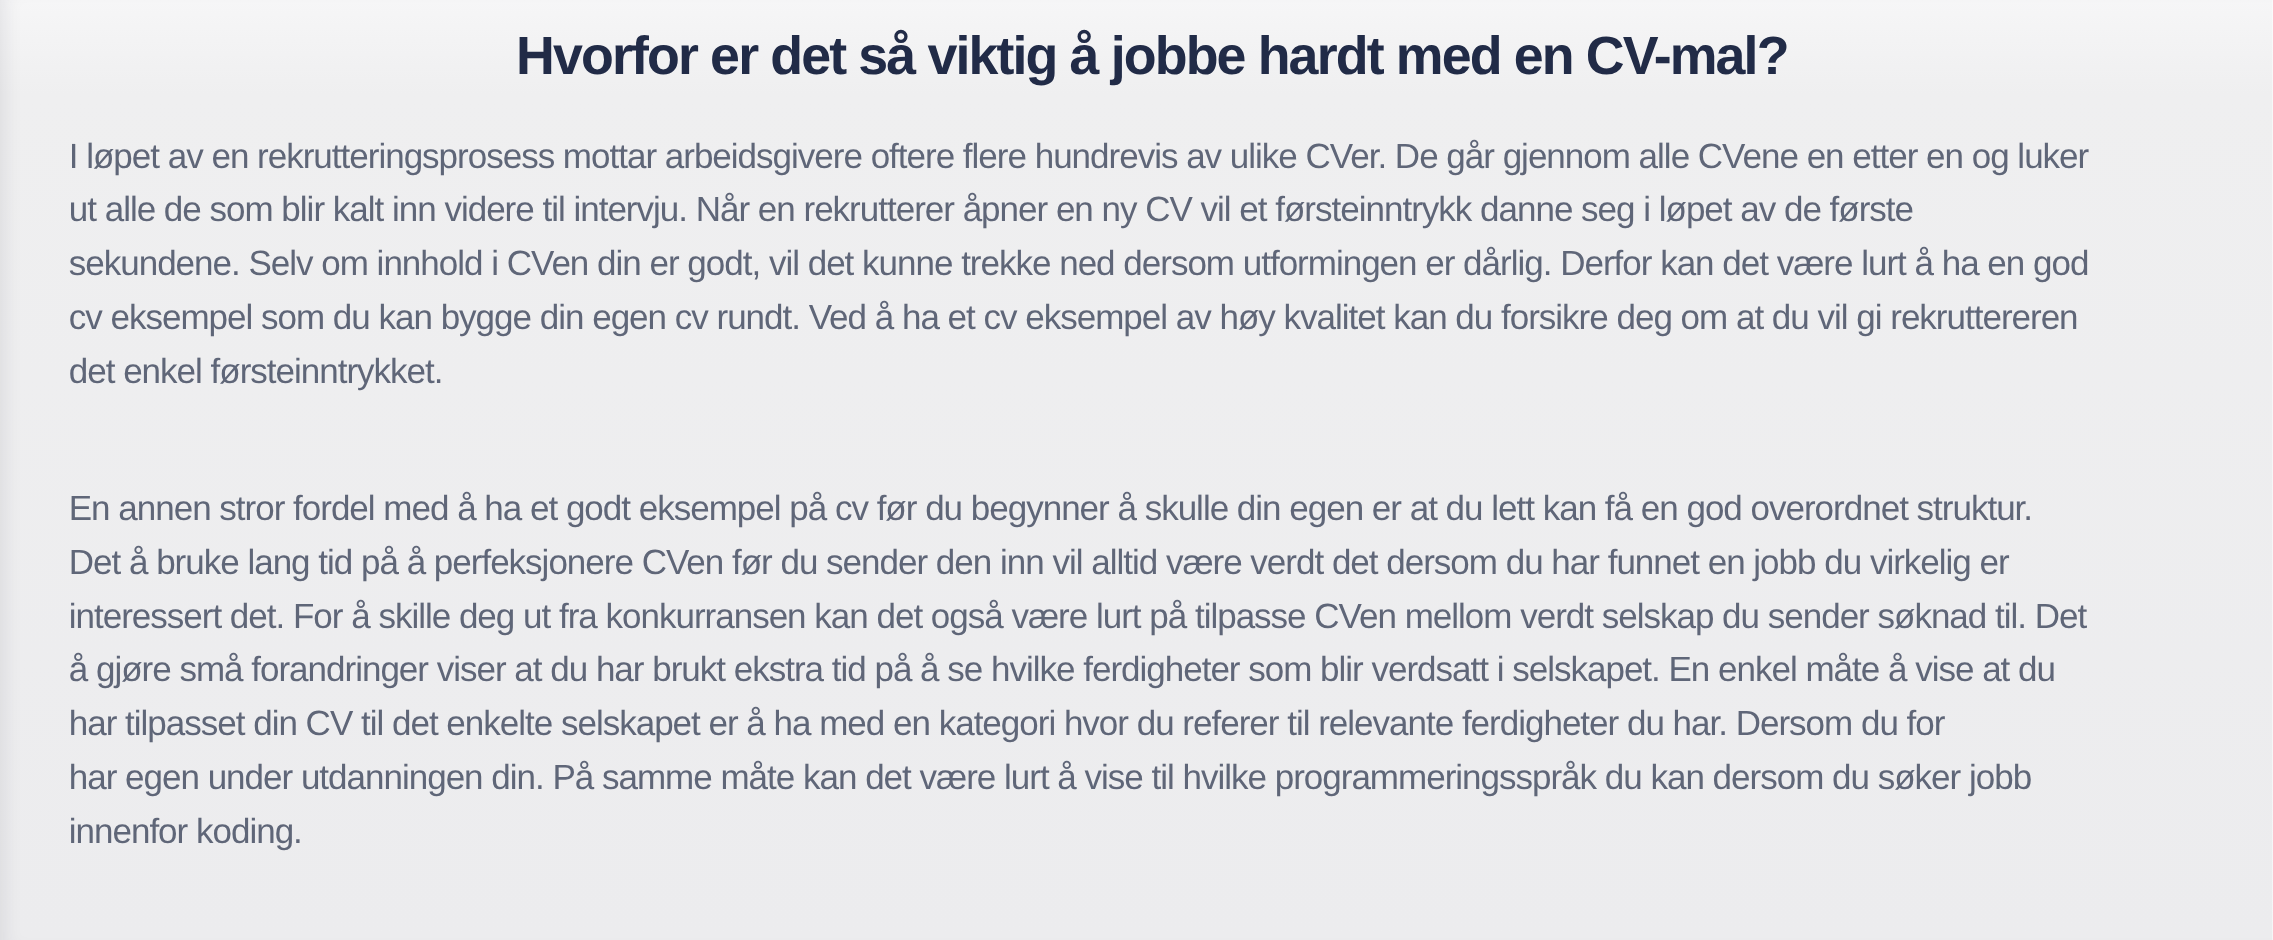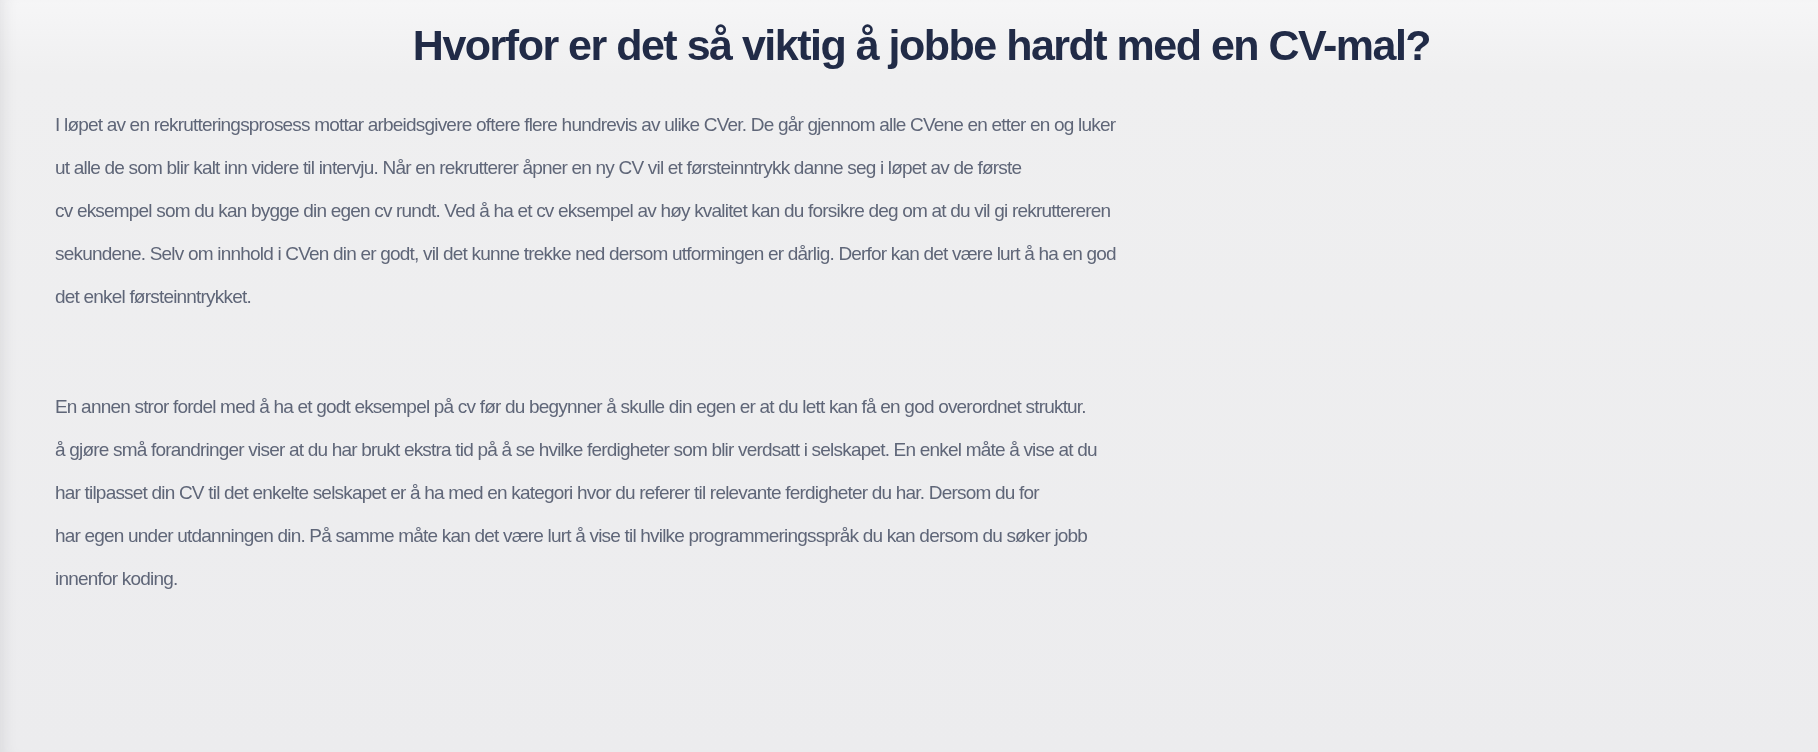--- a/index.html
+++ b/index.html
@@ -22,45 +22,47 @@
     font-size: 43px;
     line-height: 52px;
     font-weight: 700;
     letter-spacing: -1.5px;
     text-align: center;
     color: var(--heading-color, #212b47);
   }
   .para {
     margin: 0;
     color: var(--body-color, #5f6678);
-    font-size: 19px;
+    font-size: 28px;
     letter-spacing: -0.8px;
   }
   .para-1 { margin-top: 32px; }
   .para-2 { margin-top: 67px; }
   .line {
     height: 43px;
     line-height: 43px;
     white-space: nowrap;
   }
 </style>
 </head>
 <body>
 
 <main class="article">
   <h1>Hvorfor er det så viktig å jobbe hardt med en CV-mal?</h1>
   <section id="paragraphs">
       <div class="para para-1">
         <div class="line">I løpet av en rekrutteringsprosess mottar arbeidsgivere oftere flere hundrevis av ulike CVer. De går gjennom alle CVene en etter en og luker</div>
         <div class="line">ut alle de som blir kalt inn videre til intervju. Når en rekrutterer åpner en ny CV vil et førsteinntrykk danne seg i løpet av de første</div>
+        <div class="line">sekundene. Selv om innhold i CVen din er godt, vil det kunne trekke ned dersom utformingen er dårlig. Derfor kan det være lurt å ha en god</div>
         <div class="line">cv eksempel som du kan bygge din egen cv rundt. Ved å ha et cv eksempel av høy kvalitet kan du forsikre deg om at du vil gi rekruttereren</div>
-        <div class="line">sekundene. Selv om innhold i CVen din er godt, vil det kunne trekke ned dersom utformingen er dårlig. Derfor kan det være lurt å ha en god</div>
         <div class="line">det enkel førsteinntrykket.</div>
       </div>
       <div class="para para-2">
         <div class="line">En annen stror fordel med å ha et godt eksempel på cv før du begynner å skulle din egen er at du lett kan få en god overordnet struktur.</div>
+        <div class="line">Det å bruke lang tid på å perfeksjonere CVen før du sender den inn vil alltid være verdt det dersom du har funnet en jobb du virkelig er</div>
+        <div class="line">interessert det. For å skille deg ut fra konkurransen kan det også være lurt på tilpasse CVen mellom verdt selskap du sender søknad til. Det</div>
         <div class="line">å gjøre små forandringer viser at du har brukt ekstra tid på å se hvilke ferdigheter som blir verdsatt i selskapet. En enkel måte å vise at du</div>
         <div class="line">har tilpasset din CV til det enkelte selskapet er å ha med en kategori hvor du referer til relevante ferdigheter du har. Dersom du for</div>
         <div class="line">har egen under utdanningen din. På samme måte kan det være lurt å vise til hvilke programmeringsspråk du kan dersom du søker jobb</div>
         <div class="line">innenfor koding.</div>
       </div>
     </section>
 </main>
 
 </body></html>

